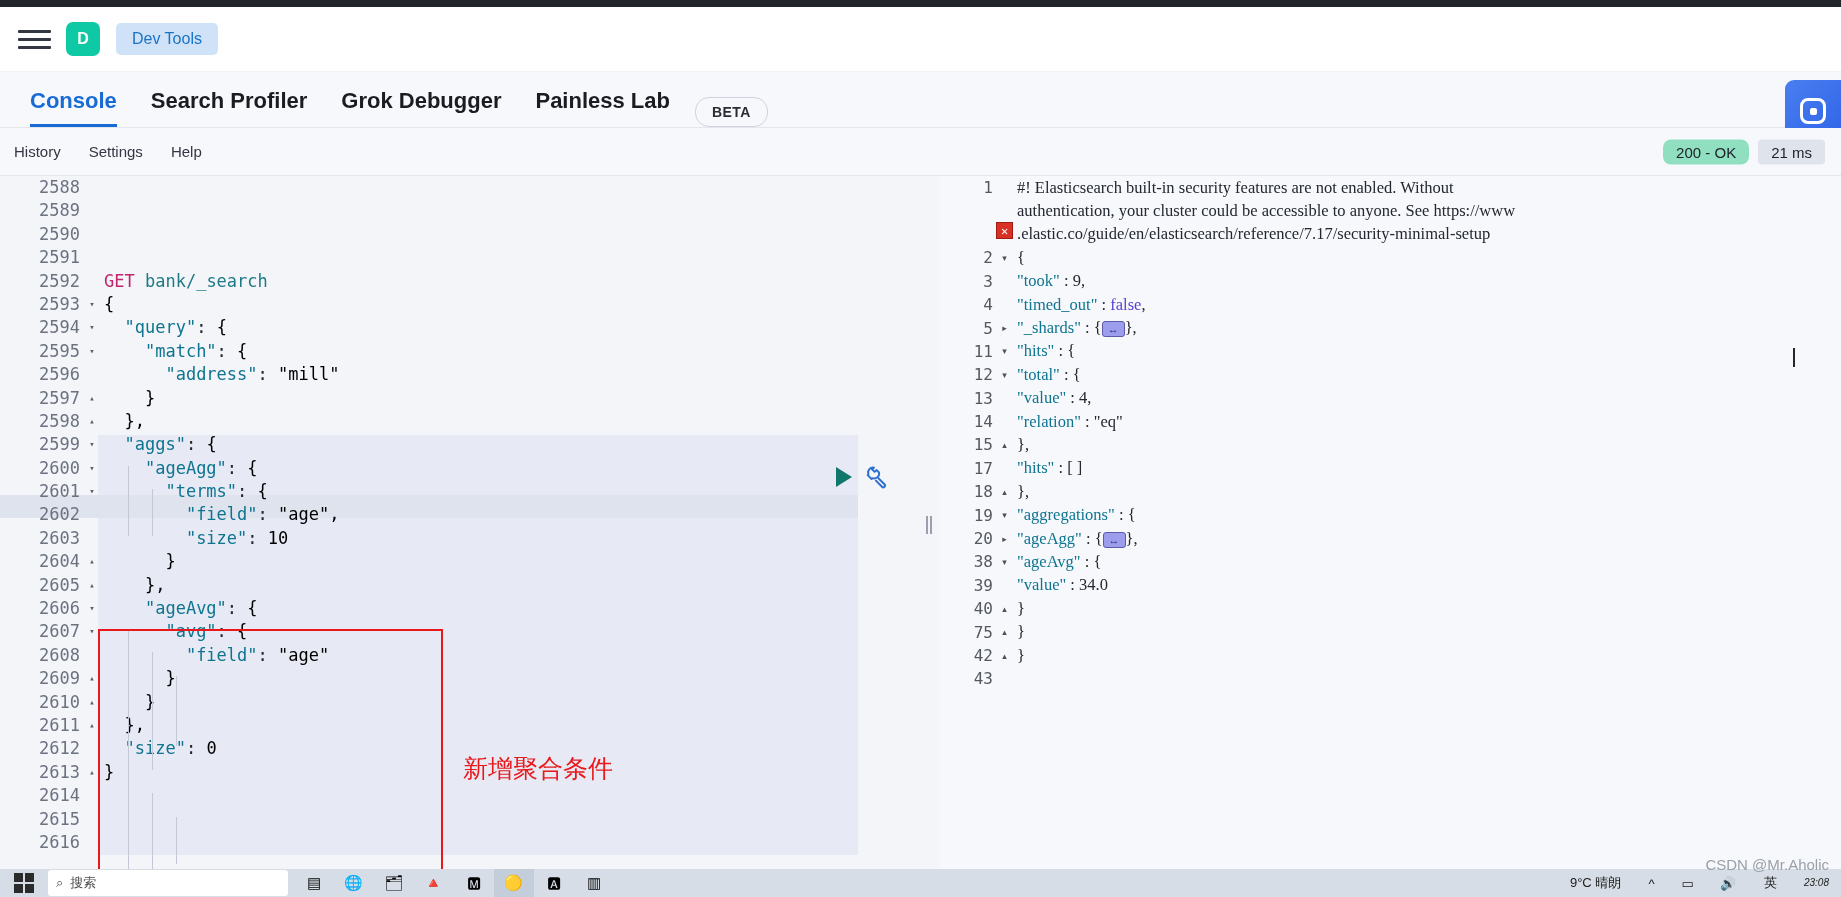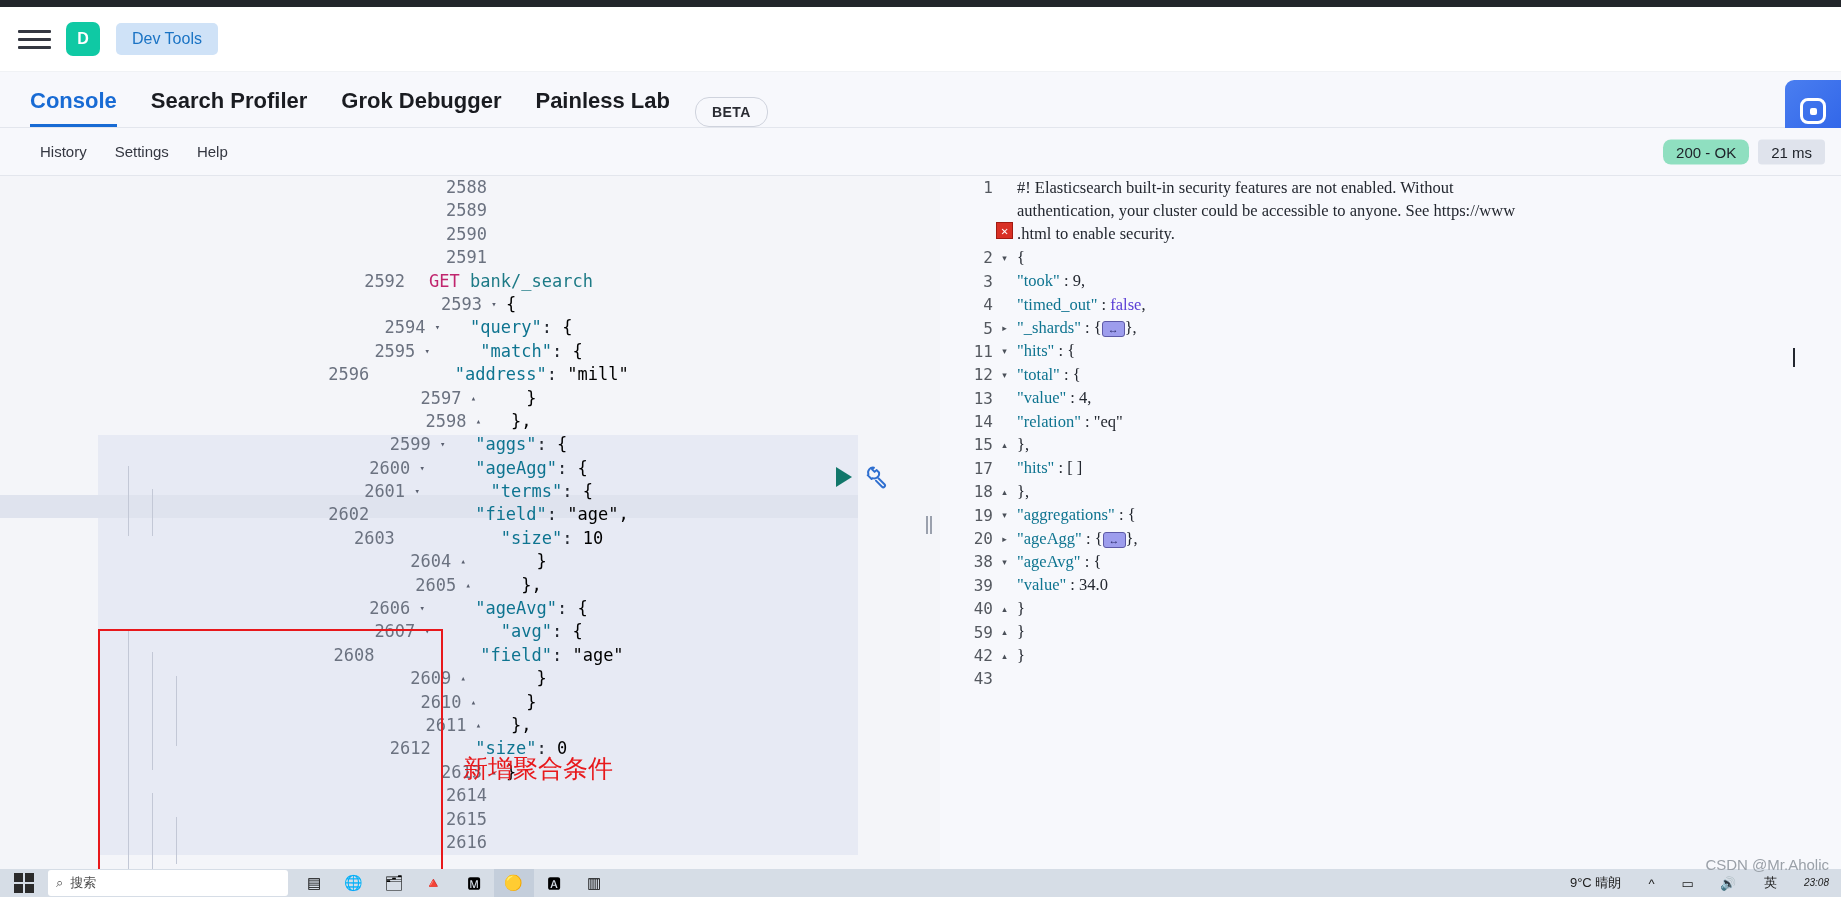--- a/index.html
+++ b/index.html
@@ -101,21 +101,21 @@
   }
   .help-fab .glyph i {
     display: block; width: 7px; height: 7px; background: #fff; border-radius: 2px;
   }
   
   .console-menu-row {
     height: 48px;
     background: #f7f8fc;
     display: flex;
     align-items: center;
-    padding-left: 26px;
+    padding-left: 0;
     border-bottom: 1px solid #e3e6ed;
     position: relative;
   }
   .console-menu-item {
     font-size: 15px;
     color: #343741;
     padding: 0 14px;
     cursor: pointer;
   }
   .status-group {
@@ -175,21 +175,20 @@
   }
   .gutter {
     position: absolute;
     top: 0; left: 0;
     width: 100%;
   }
   .code-line {
     display: flex;
     height: 23.4px;
     align-items: center;
-    justify-content: center;
   }
   .ln {
     width: 86px;
     text-align: right;
     padding-right: 6px;
     color: #6b7280;
     font-family: "DejaVu Sans Mono", monospace;
     font-size: 17px;
     flex: 0 0 86px;
     user-select: none;
@@ -419,21 +418,21 @@
           <span class="out-text">#! Elasticsearch built-in security features are not enabled. Without</span>
         </div>
         <div class="out-line">
           <span class="out-ln"></span>
           <span class="out-fold"></span>
           <span class="out-text">   authentication, your cluster could be accessible to anyone. See https://www</span>
         </div>
         <div class="out-line">
           <span class="out-ln"></span>
           <span class="out-fold"></span>
-          <span class="out-text">   .html to enable security.</span>
+          <span class="out-text">   .elastic.co/guide/en/elasticsearch/reference/7.17/security-minimal-setup</span>
         </div>
         <div class="out-line">
           <span class="out-ln">2</span>
           <span class="out-fold">▾</span>
           <span class="out-text">{</span>
         </div>
         <div class="out-line">
           <span class="out-ln">3</span>
           <span class="out-fold"></span>
           <span class="out-text">  <span class="tok-key">"took"</span><span class="tok-punc"> :</span> 9,</span>
@@ -502,21 +501,21 @@
           <span class="out-ln">39</span>
           <span class="out-fold"></span>
           <span class="out-text">      <span class="tok-key">"value"</span><span class="tok-punc"> :</span> 34.0</span>
         </div>
         <div class="out-line">
           <span class="out-ln">40</span>
           <span class="out-fold">▴</span>
           <span class="out-text">    }</span>
         </div>
         <div class="out-line">
-          <span class="out-ln">59</span>
+          <span class="out-ln">75</span>
           <span class="out-fold">▴</span>
           <span class="out-text">  }</span>
         </div>
         <div class="out-line">
           <span class="out-ln">42</span>
           <span class="out-fold">▴</span>
           <span class="out-text">}</span>
         </div>
         <div class="out-line">
           <span class="out-ln">43</span>

